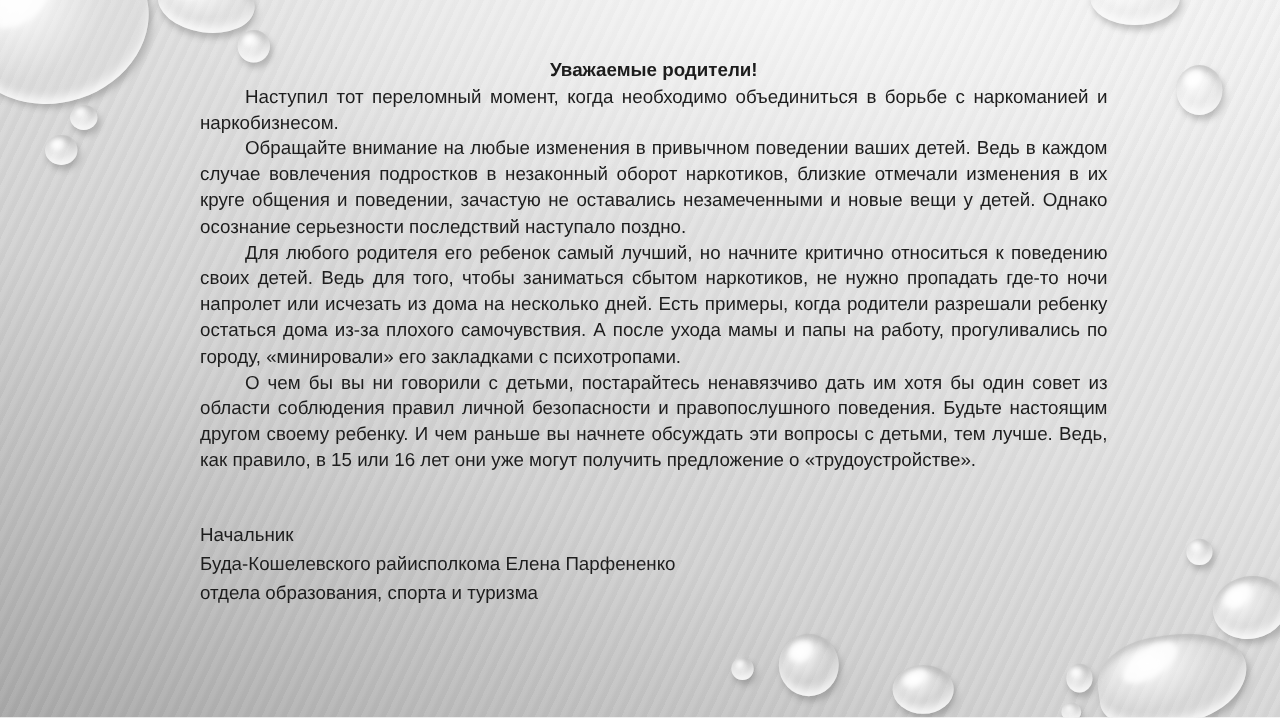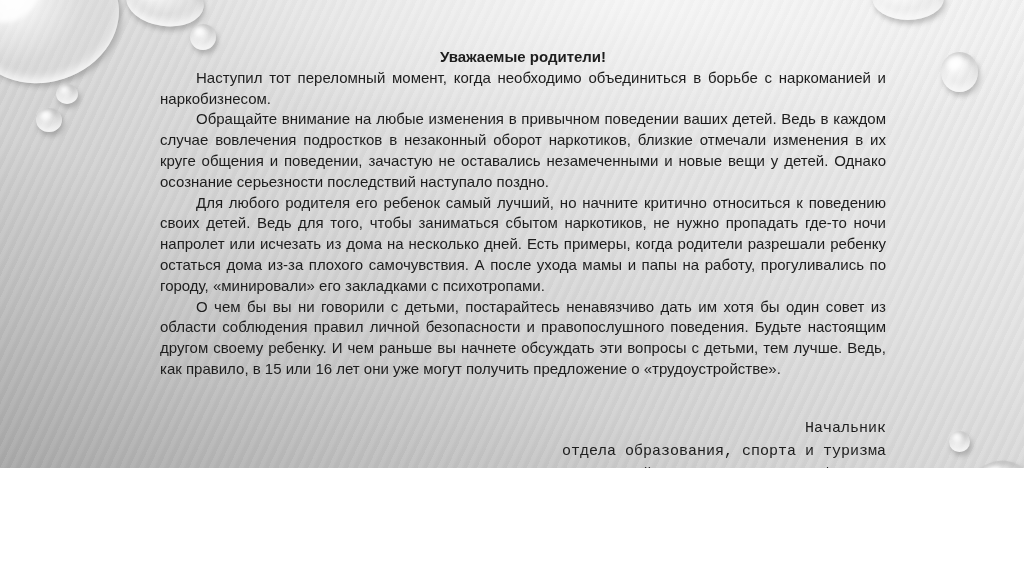--- a/index.html
+++ b/index.html
@@ -7,21 +7,21 @@
   html, body {
     width: 1024px;
     height: 574px;
     overflow: hidden;
     font-family: "Liberation Sans", "DejaVu Sans", sans-serif;
   }
 
   .slide {
     position: relative;
     width: 1024px;
-    height: 468px;
+    height: 574px;
     overflow: hidden;
     background:
       radial-gradient(70% 45% at 62% 0%, rgba(255,255,255,0.55) 0%, rgba(255,255,255,0) 70%),
       repeating-linear-gradient(115deg,
         rgba(255,255,255,0.045) 0px, rgba(255,255,255,0.045) 3px,
         rgba(0,0,0,0.025) 6px, rgba(0,0,0,0.025) 9px),
       linear-gradient(205deg, var(--bg-light, #f1f1f1) 0%, #e2e2e2 38%, var(--bg-mid, #d2d2d2) 64%, var(--bg-dark, #a9a9a9) 100%);
   }
 
   
@@ -77,23 +77,22 @@
   }
   .letter-title {
     text-align: center;
     font-weight: 700;
   }
   .letter p.para {
     text-indent: 36px;
   }
   .signature {
     margin-top: 37px;
-    text-align: right;
+    text-align: left;
     line-height: 23px;
-    font-family: Liberation Mono, monospace;
   }
 </style>
 </head>
 <body>
 
 <div class="slide">
 
   <div class="droplet-layer">
       <div class="drop" style="left: -32px; top: -46px; width: 152px; height: 128px; transform: rotate(-18deg);"></div>
       <div class="drop" style="left: 126px; top: -22px; width: 78px; height: 48px; transform: rotate(8deg);"></div>
@@ -115,18 +114,18 @@
   <div class="letter">
     <p class="letter-title">Уважаемые родители!</p>
 
     <p class="para">Наступил тот переломный момент, когда необходимо объединиться в борьбе с наркоманией и наркобизнесом.</p>
     <p class="para">Обращайте внимание на любые изменения в привычном поведении ваших детей. Ведь в каждом случае вовлечения подростков в незаконный оборот наркотиков, близкие отмечали изменения в их круге общения и поведении, зачастую не оставались незамеченными и новые вещи у детей. Однако осознание серьезности последствий наступало поздно.</p>
     <p class="para">Для любого родителя его ребенок самый лучший, но начните критично относиться к поведению своих детей. Ведь для того, чтобы заниматься сбытом наркотиков, не нужно пропадать где-то ночи напролет или исчезать из дома на несколько дней. Есть примеры, когда родители разрешали ребенку остаться дома из-за плохого самочувствия. А после ухода мамы и папы на работу, прогуливались по городу, «минировали» его закладками с психотропами.</p>
     <p class="para">О чем бы вы ни говорили с детьми, постарайтесь ненавязчиво дать им хотя бы один совет из области соблюдения правил личной безопасности и правопослушного поведения. Будьте настоящим другом своему ребенку. И чем раньше вы начнете обсуждать эти вопросы с детьми, тем лучше. Ведь, как правило, в 15 или 16 лет они уже могут получить предложение о «трудоустройстве».</p>
 
     <div class="signature">
       <div>Начальник</div>
+      <div>Буда-Кошелевского райисполкома Елена Парфененко</div>
       <div>отдела образования, спорта и туризма</div>
-      <div>Буда-Кошелевского райисполкома Елена Парфененко</div>
     </div>
   </div>
 
 </div>
 
 </body></html>

